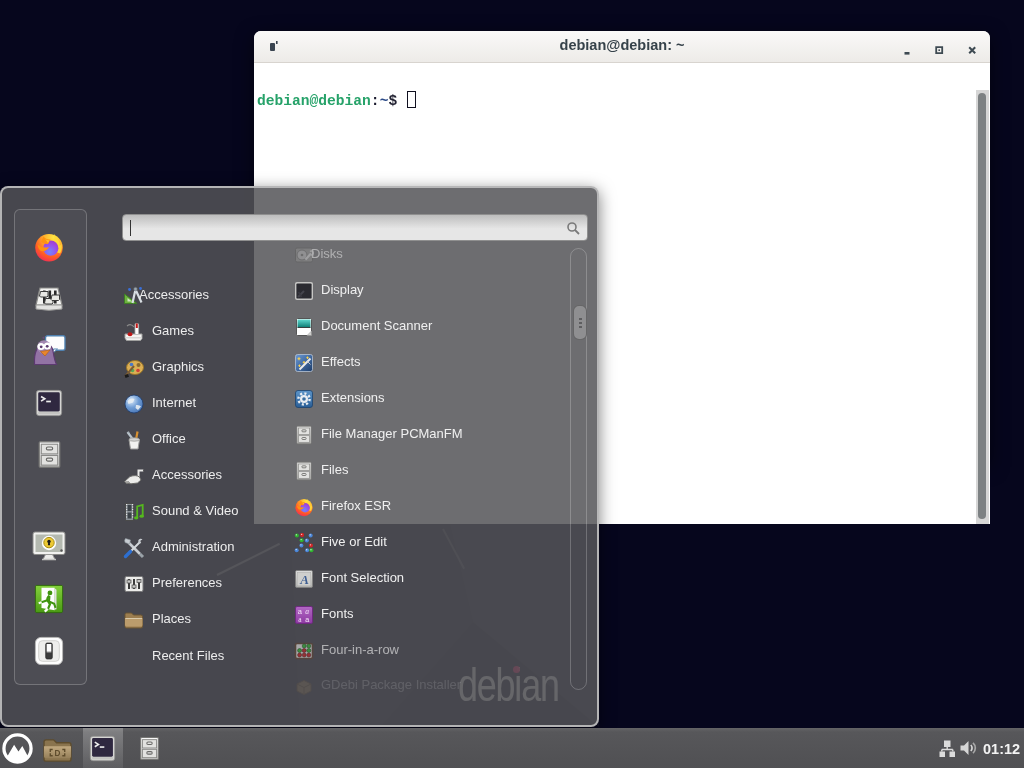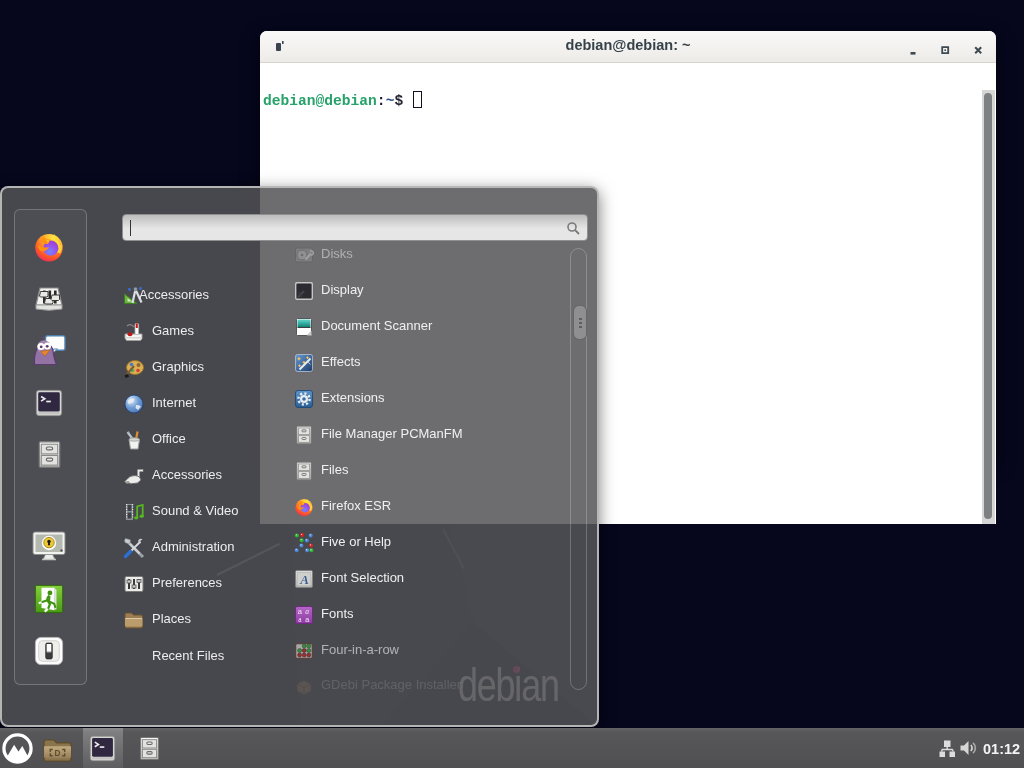--- a/index.html
+++ b/index.html
@@ -3,21 +3,21 @@
 *{margin:0;padding:0;box-sizing:border-box}
 html,body{width:1024px;height:768px;overflow:hidden}
 body{background:#06061d;font-family:"Liberation Sans",sans-serif;position:relative}
 .abs{position:absolute}
 
 #wm{position:absolute;left:458px;top:658px;width:180px;color:rgba(255,255,255,0.8);
  font-size:46px;font-weight:normal;letter-spacing:-1.5px;transform:scaleX(0.78);transform-origin:left top}
 #wmdot{position:absolute;left:513px;top:666px;width:7px;height:7px;border-radius:50%;background:rgba(215,10,83,0.95)}
 .wline{position:absolute;background:rgba(255,255,255,0.35);height:2px;transform-origin:left center}
 
-#term{position:absolute;left:260px;top:31px;width:736px;height:431px;border-radius:7px 7px 0 0;
+#term{position:absolute;left:254px;top:31px;width:736px;height:431px;border-radius:7px 7px 0 0;
  box-shadow:0 5px 18px rgba(0,0,0,0.55);background:#fff}
 #tbar{position:absolute;left:0;top:0;width:736px;height:32px;border-radius:7px 7px 0 0;
  background:linear-gradient(#faf9f8,#edebe8);border-bottom:1px solid #d8d4cf}
 #ttitle{position:absolute;left:0;top:6px;width:736px;text-align:center;font-size:14.5px;font-weight:bold;color:#36424a}
 #tmenu{position:absolute;left:0;top:32px;width:736px;height:26px;background:#f6f5f3;border-bottom:1px solid #dcdad7}
 .mi{position:absolute;top:5px;font-size:13px;color:#33393d}
 #tbody{position:absolute;left:0;top:59px;width:736px;height:434px;background:#fff}
 #prompt{position:absolute;left:3px;top:3px;font-family:"Liberation Mono",monospace;font-size:14.6px;font-weight:bold;white-space:pre}
 #cursor{position:absolute;left:153px;top:1px;width:9px;height:17px;border:1.5px solid #101020}
 #tscroll{position:absolute;right:1px;top:59px;width:13px;height:434px;background:#d6d6d6}
@@ -189,21 +189,21 @@
   <div class="ct" style="left:150px;top:459.5px">Recent Files</div>
 
   <div style="position:absolute;left:0;top:0;opacity:0.5">
       <svg class="ai" style="left:292px;top:57.0px" width="20" height="20" viewBox="0 0 20 20">
         <rect x="1.5" y="3" width="17" height="14" rx="1.5" fill="#8f8f8f" stroke="#5e5e5e"></rect>
         <circle cx="8" cy="10" r="5" fill="#b4b4b4" stroke="#6e6e6e"></circle>
         <circle cx="8" cy="10" r="1.3" fill="#6e6e6e"></circle>
         <path d="M11.5 14.5 L17 8.5" stroke="#d2d2d2" stroke-width="2.2"></path>
         <path d="M16 6.5 a2 2 0 1 1 1 3.5" fill="none" stroke="#d2d2d2" stroke-width="1.6"></path>
       </svg>
-      <div class="at" style="left:319px;top:58.0px">Disks</div>
+      <div class="at" style="left:309px;top:58.0px">Disks</div>
     </div>
   <div style="position:absolute;left:0;top:0">
       <svg class="ai" style="left:292px;top:92.9px" width="20" height="20" viewBox="0 0 20 20">
         <rect x="1" y="1" width="18" height="18" rx="2" fill="#c6c6c4"></rect>
         <rect x="2.4" y="2.4" width="15.2" height="15.2" rx="1.2" fill="#2b2b31"></rect>
         <path d="M4 16 l6-6" stroke="#45454d" stroke-width="2"></path>
         <path d="M4.5 11 l3 5" stroke="#3a3a42" stroke-width="1.5"></path>
       </svg>
       <div class="at" style="left:319px;top:93.9px">Display</div>
     </div>
@@ -327,21 +327,21 @@
         <circle cx="7.3" cy="12.4" r="0.7" fill="#fff" opacity="0.8"></circle>
         <circle cx="17.8" cy="13" r="2.1" fill="#d42525"></circle>
         <circle cx="17.3" cy="12.4" r="0.7" fill="#fff" opacity="0.8"></circle>
         <circle cx="2.8" cy="18" r="2.1" fill="#4a86d8"></circle>
         <circle cx="2.3" cy="17.4" r="0.7" fill="#fff" opacity="0.8"></circle>
         <circle cx="13.8" cy="18.2" r="2.1" fill="#4a86d8"></circle>
         <circle cx="13.3" cy="17.599999999999998" r="0.7" fill="#fff" opacity="0.8"></circle>
         <circle cx="18.3" cy="18.2" r="2.1" fill="#2fb42f"></circle>
         <circle cx="17.8" cy="17.599999999999998" r="0.7" fill="#fff" opacity="0.8"></circle>
       </svg>
-      <div class="at" style="left:319px;top:345.6px">Five or Help</div>
+      <div class="at" style="left:319px;top:345.6px">Five or Edit</div>
     </div>
   <div style="position:absolute;left:0;top:0">
       <svg class="ai" style="left:292px;top:380.5px" width="20" height="20" viewBox="0 0 20 20">
         <defs>
           <linearGradient id="fsg" x1="0" y1="0" x2="0" y2="1">
             <stop offset="0" stop-color="#fbfbfb"></stop>
             <stop offset="1" stop-color="#b9b9b7"></stop>
           </linearGradient>
         </defs>
         <rect x="1.5" y="1.5" width="17" height="17" rx="1.5" fill="url(#fsg)" stroke="#808080"></rect>

